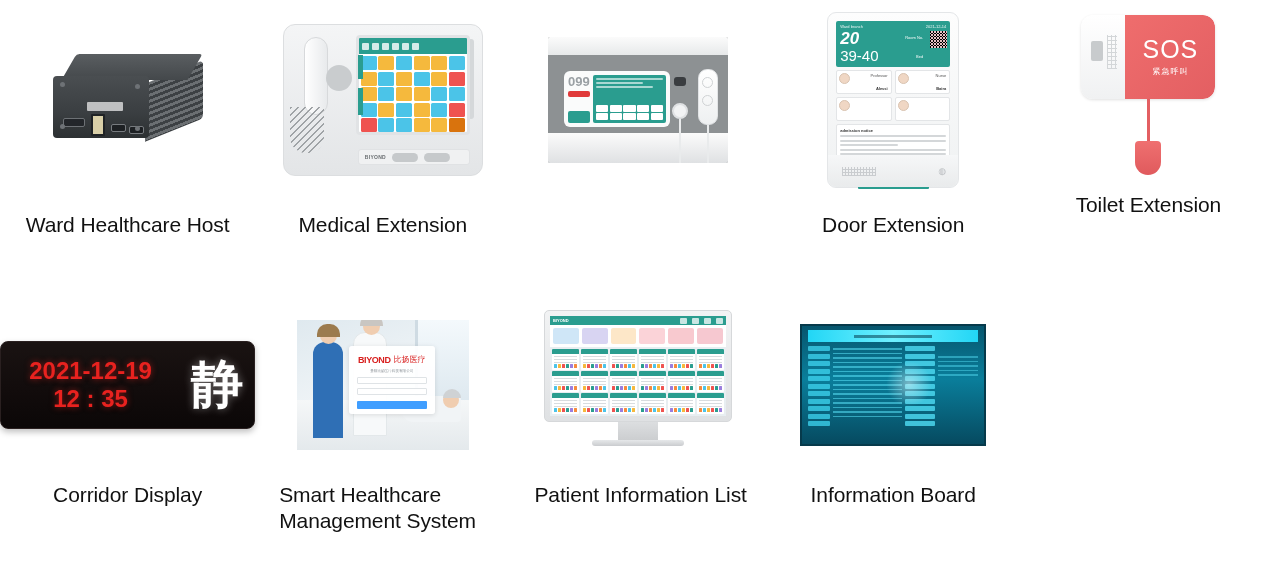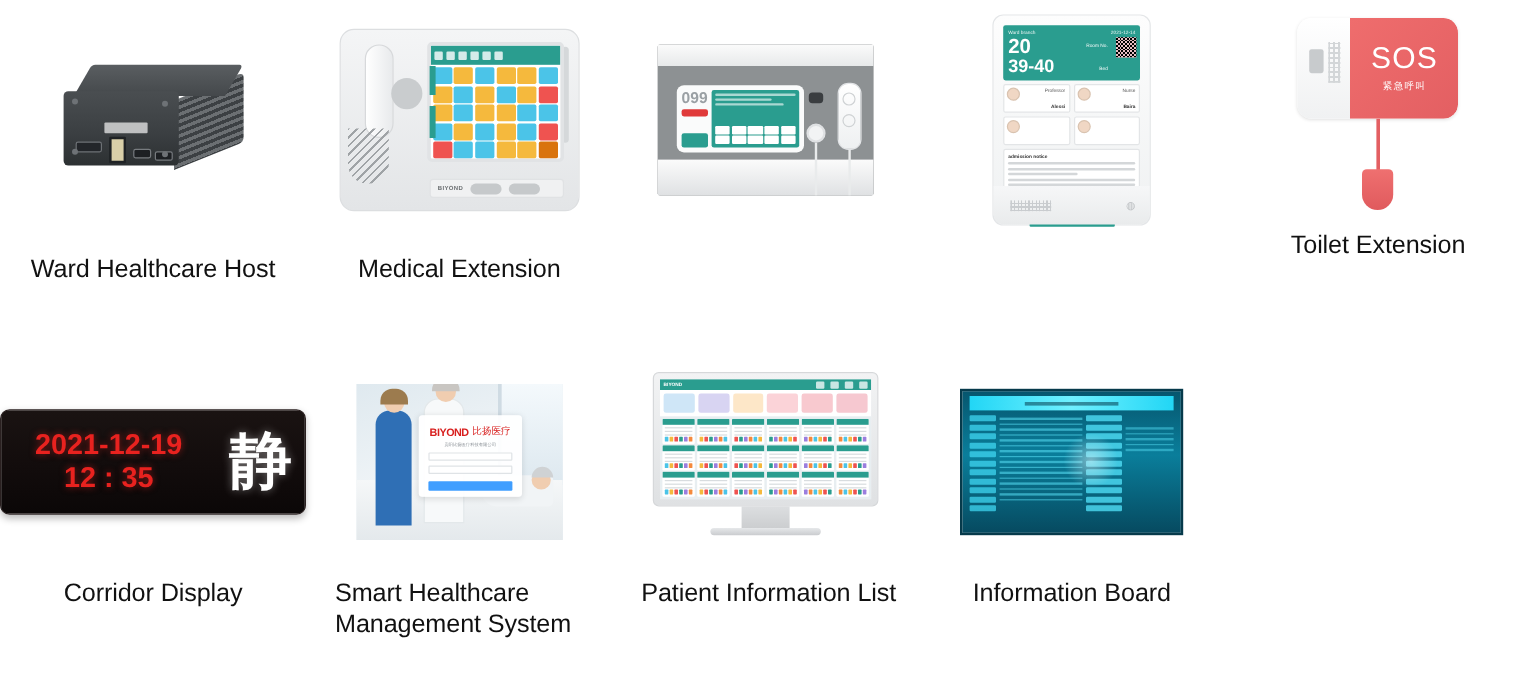--- a/index.html
+++ b/index.html
@@ -160,22 +160,22 @@
   .be-wire2 { position:absolute; left:159px; top:88px; width:2px; height:38px;
     background:#e9ebec; }
 
   
   .doorex { width:132px; height:176px; background: linear-gradient(180deg,#fdfdfd,#eff1f2);
     border-radius:9px; border:1px solid #e4e6e8; padding:8px 8px 0; position:relative; }
   .dx-head { background:#2a9d8f; border-radius:2px; padding:3px 4px; color:#fff;
     position:relative; height:46px; }
   .dx-hrow { display:flex; justify-content:space-between; font-size:4px;
     opacity:.9; }
-  .dx-room { font-size:17px; font-weight:700; line-height:1.05; margin-top:1px; }
-  .dx-bed { font-size:15px; font-weight:700; line-height:1.05; }
+  .dx-room { font-size:17px; font-weight:700; line-height:1.05; margin-top:1px;font-style:italic; }
+  .dx-bed { font-size:15px; font-weight:400; line-height:1.05; }
   .dx-lbl { position:absolute; right:27px; top:14px; font-size:4px; opacity:.95; }
   .dx-lbl2 { position:absolute; right:27px; top:33px; font-size:4px; opacity:.95; }
   .dx-qr { position:absolute; right:3px; top:10px; width:17px; height:17px;
     background:
       repeating-linear-gradient(90deg,#fff 0 1.5px,#18403c 1.5px 3px),
       repeating-linear-gradient(0deg,#fff 0 1.5px,#18403c 1.5px 3px);
     background-blend-mode: difference; }
   .dx-staff { display:grid; grid-template-columns:1fr 1fr; gap:3px; margin-top:3px; }
   .dx-card { background:#fff; border:1px solid #e3e5e7; border-radius:2px;
     height:24px; padding:2px; position:relative; }
@@ -495,20 +495,21 @@
             <i></i>
             <i></i>
         </div>
         <div class="dx-btn"></div>
         <div class="dx-foot">
           <div class="dx-spk"></div>
           <div class="dx-ir">◍</div>
         </div>
       </div>
     </div>
+    <div class="caption">Door Extension</div>
   </div>
 
   <div class="cell row2">
     <div class="art">
       <div class="sos">
         <div class="sos-body">
           <div class="sos-white">
             <div class="sos-chip"></div>
             <div class="sos-holes"></div>
           </div>

